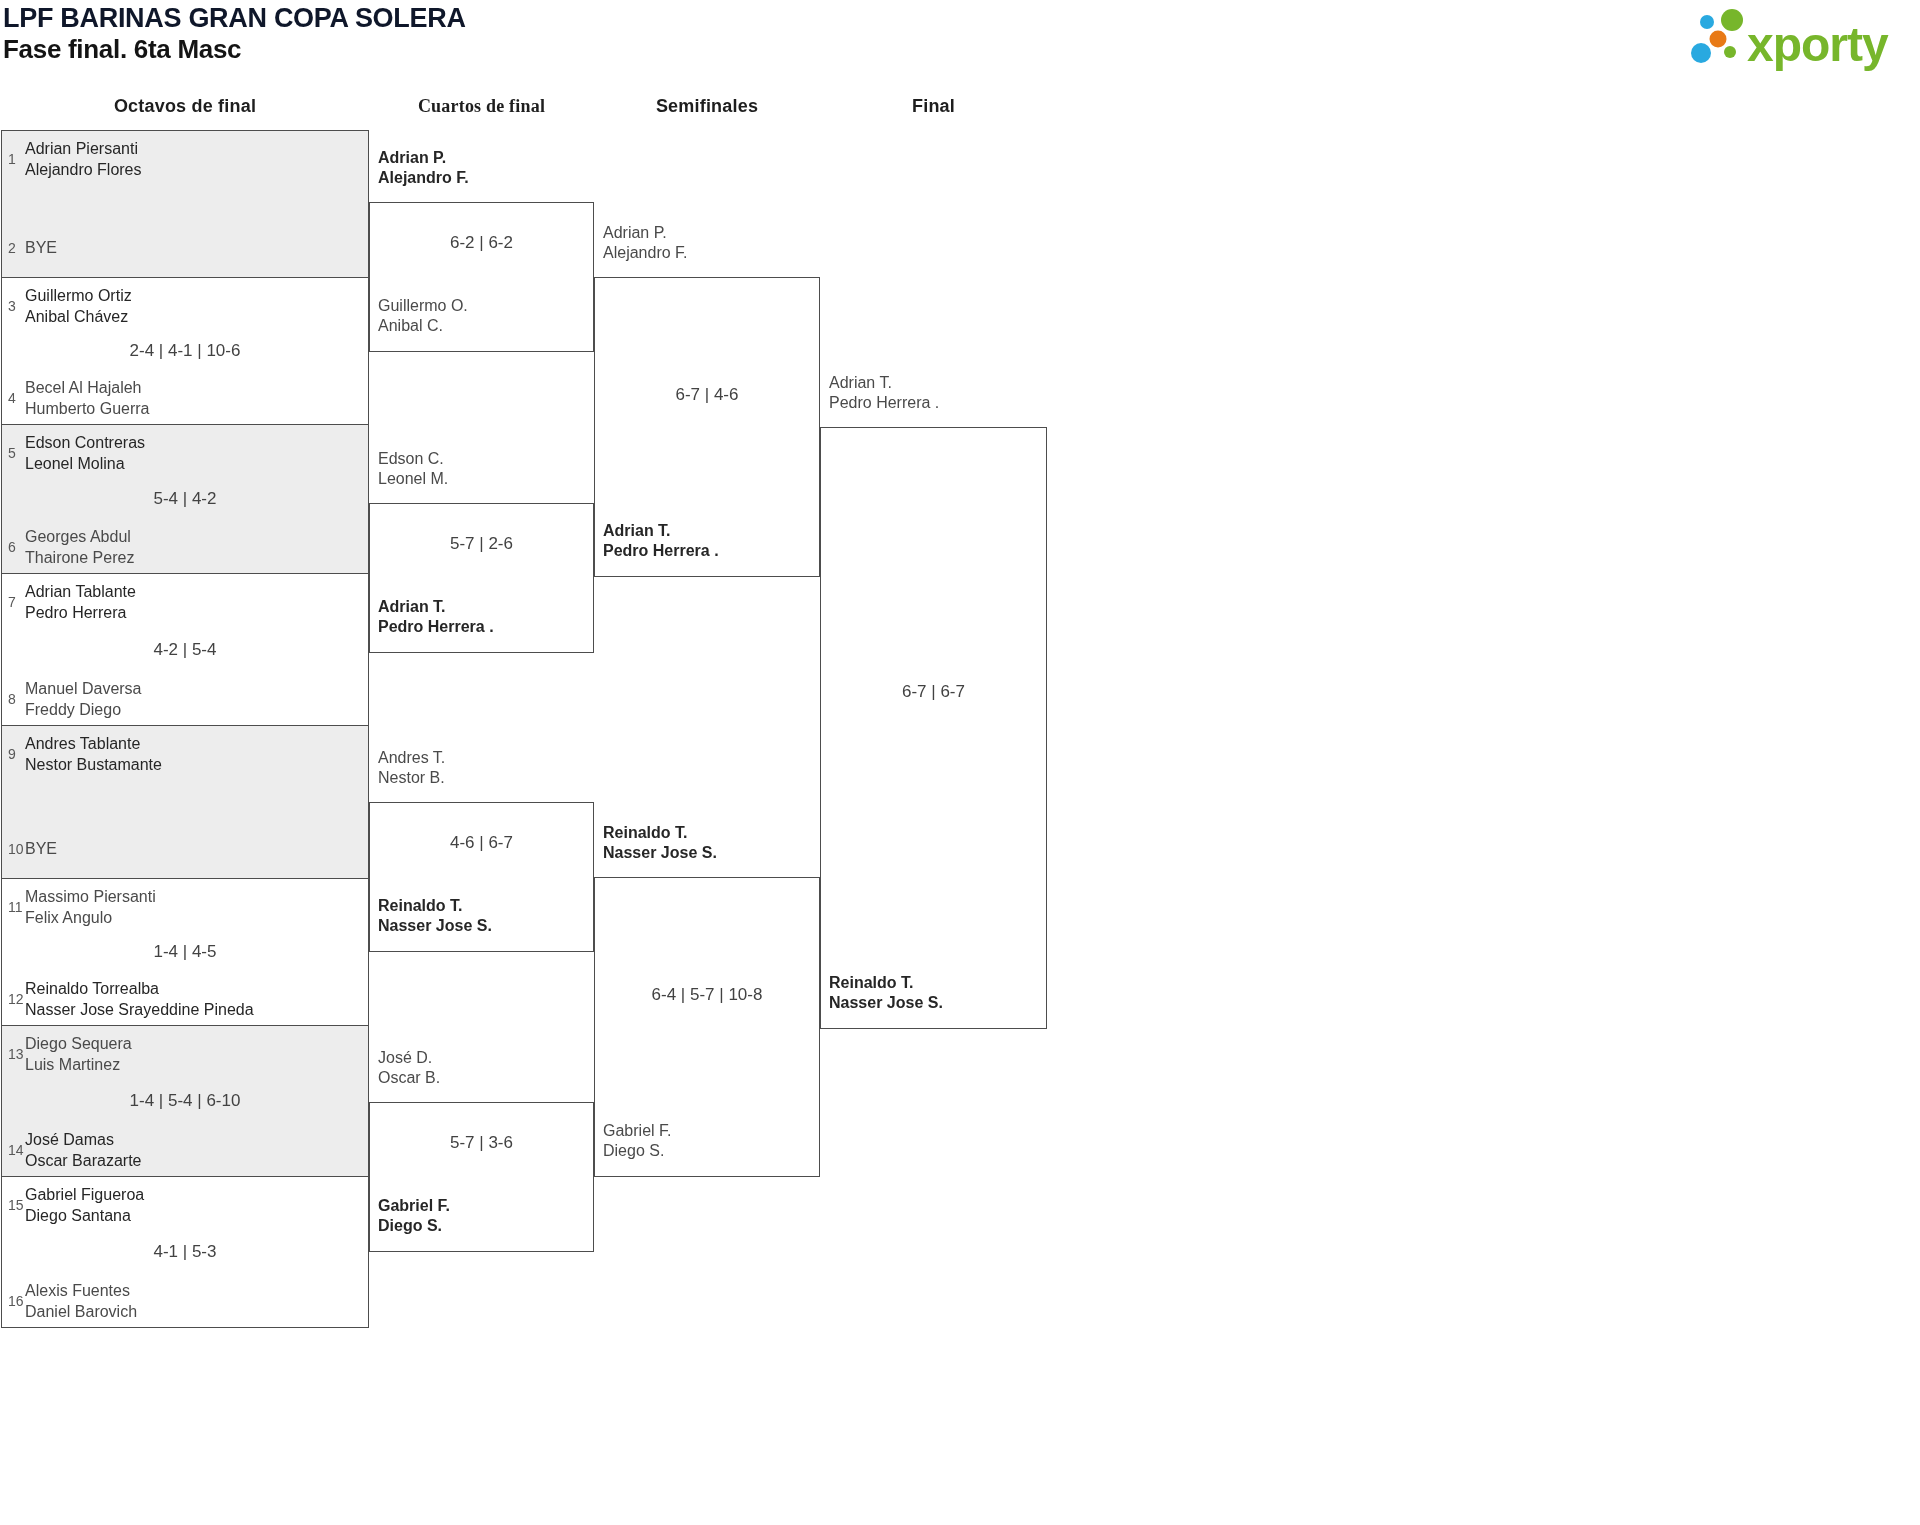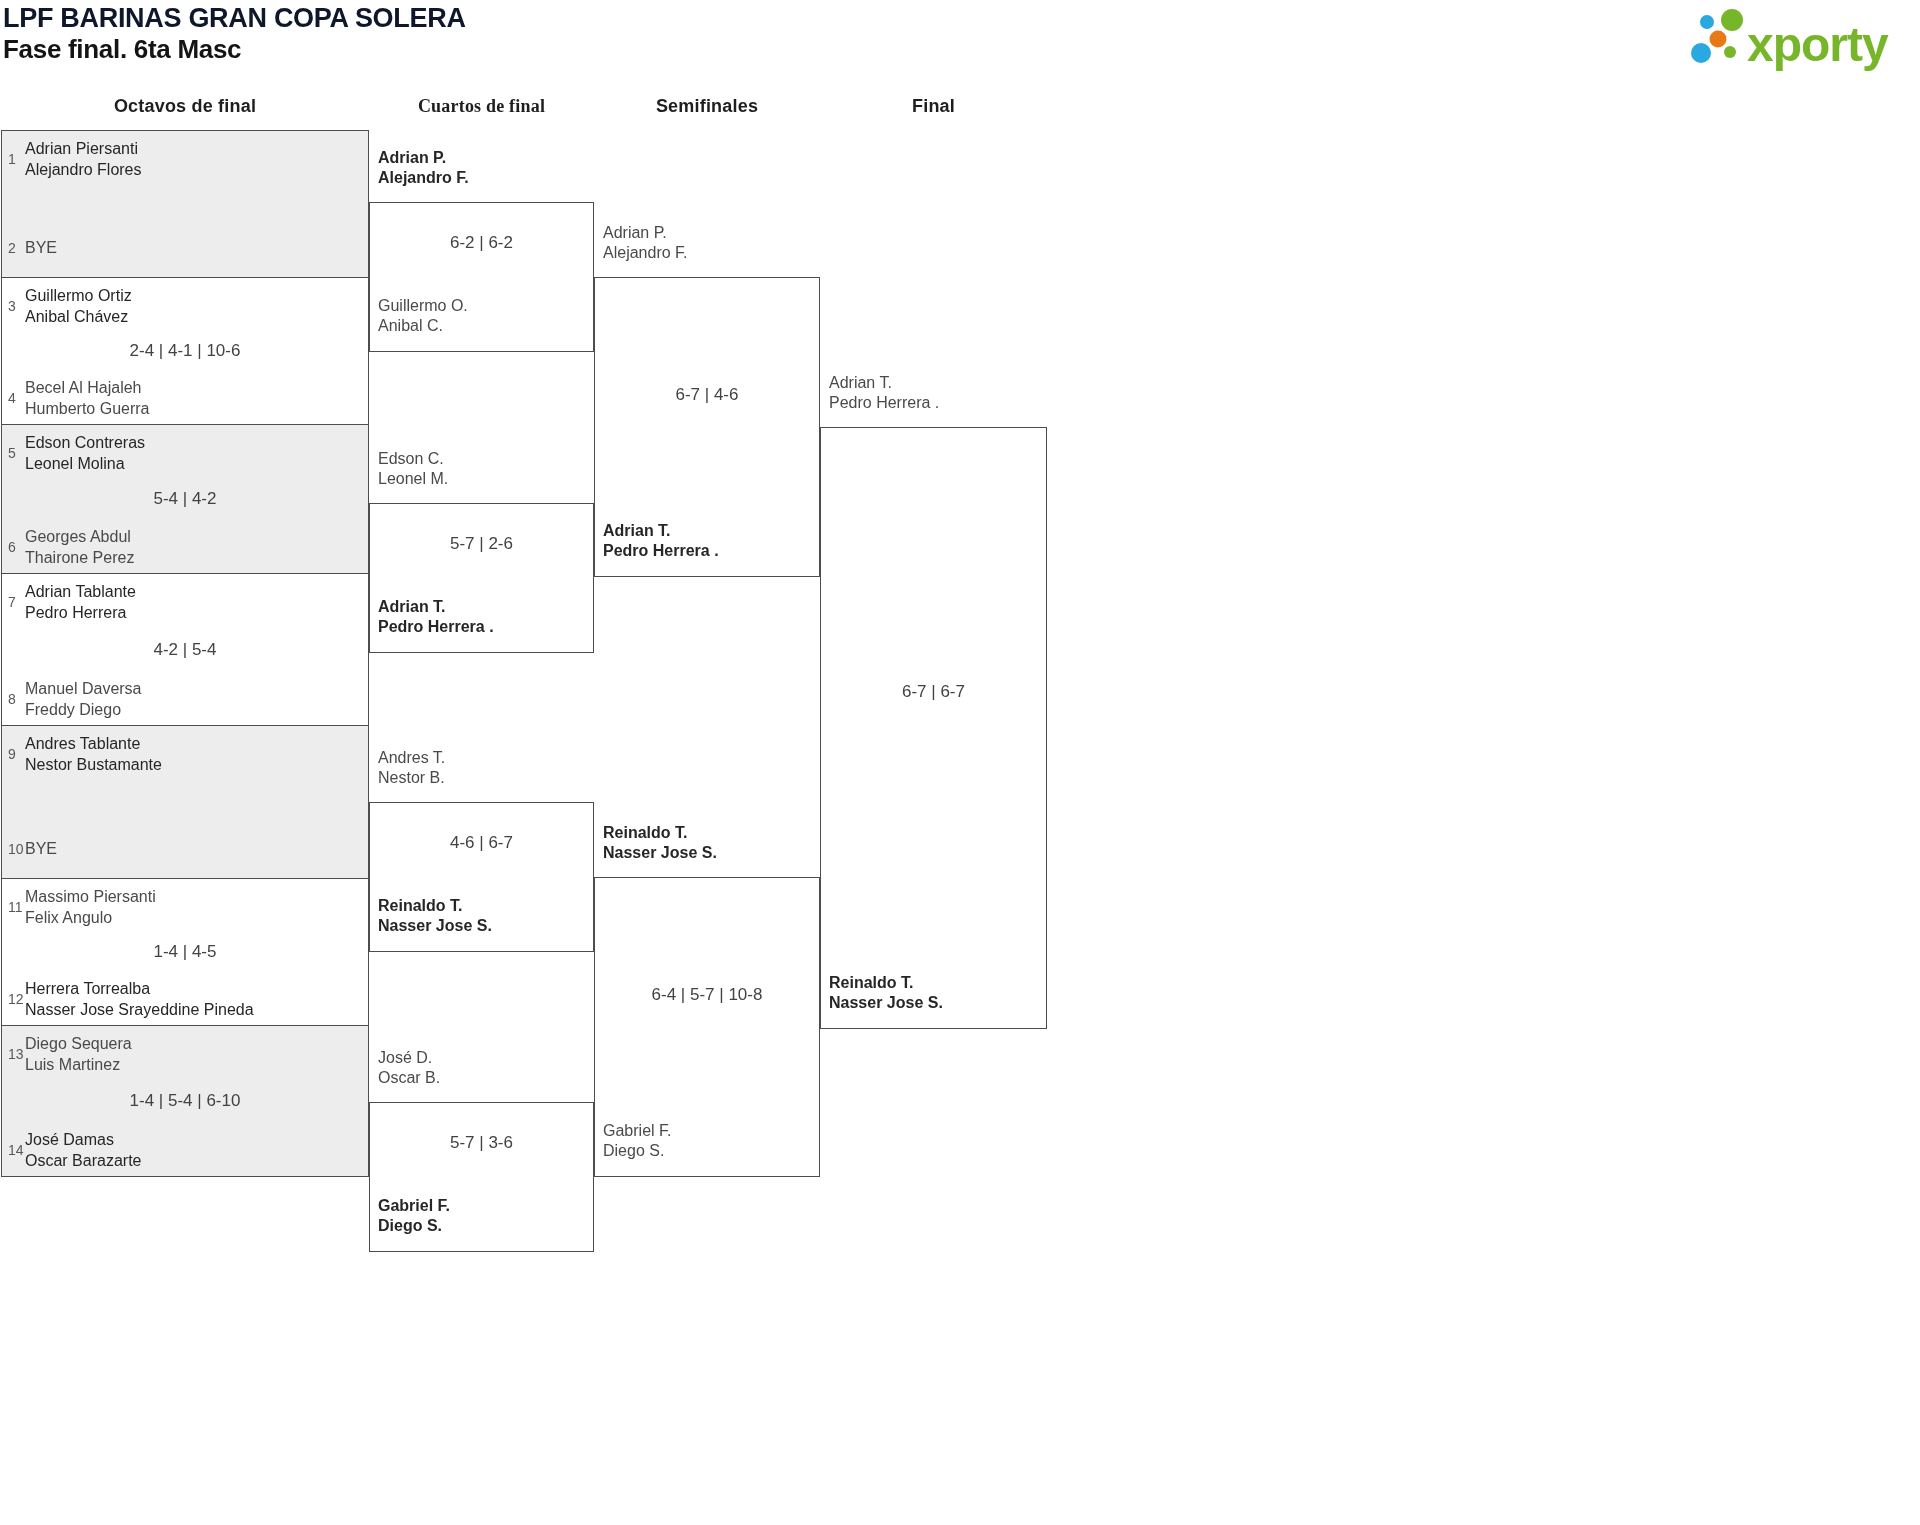--- a/index.html
+++ b/index.html
@@ -189,21 +189,21 @@
       <span class="seed">11</span>
       <div class="names">
         <div>Massimo Piersanti</div>
         <div>Felix Angulo</div>
       </div>
     </div>
     <div class="score">1-4 | 4-5</div>
     <div class="team t2">
       <span class="seed">12</span>
       <div class="names win">
-        <div>Herrera Torrealba</div>
+        <div>Reinaldo Torrealba</div>
         <div>Nasser Jose Srayeddine Pineda</div>
       </div>
     </div>
   </div>
 
   <div class="obox alt" style="top:1025px;height:152px;">
     <div class="team t1">
       <span class="seed">13</span>
       <div class="names">
         <div>Diego Sequera</div>
@@ -213,20 +213,37 @@
     <div class="score">1-4 | 5-4 | 6-10</div>
     <div class="team t2">
       <span class="seed">14</span>
       <div class="names win">
         <div>José Damas</div>
         <div>Oscar Barazarte</div>
       </div>
     </div>
   </div>
 
+  <div class="obox" style="top:1176px;height:152px;">
+    <div class="team t1">
+      <span class="seed">15</span>
+      <div class="names win">
+        <div>Gabriel Figueroa</div>
+        <div>Diego Santana</div>
+      </div>
+    </div>
+    <div class="score">4-1 | 5-3</div>
+    <div class="team t2">
+      <span class="seed">16</span>
+      <div class="names">
+        <div>Alexis Fuentes</div>
+        <div>Daniel Barovich</div>
+      </div>
+    </div>
+  </div>
 
   <div class="mbox qf" style="top:202px;height:150px;">
     <div class="lbl above win">
       <div>Adrian P.</div>
       <div>Alejandro F.</div>
     </div>
     <div class="score">6-2 | 6-2</div>
     <div class="lbl below">
       <div>Guillermo O.</div>
       <div>Anibal C.</div>

